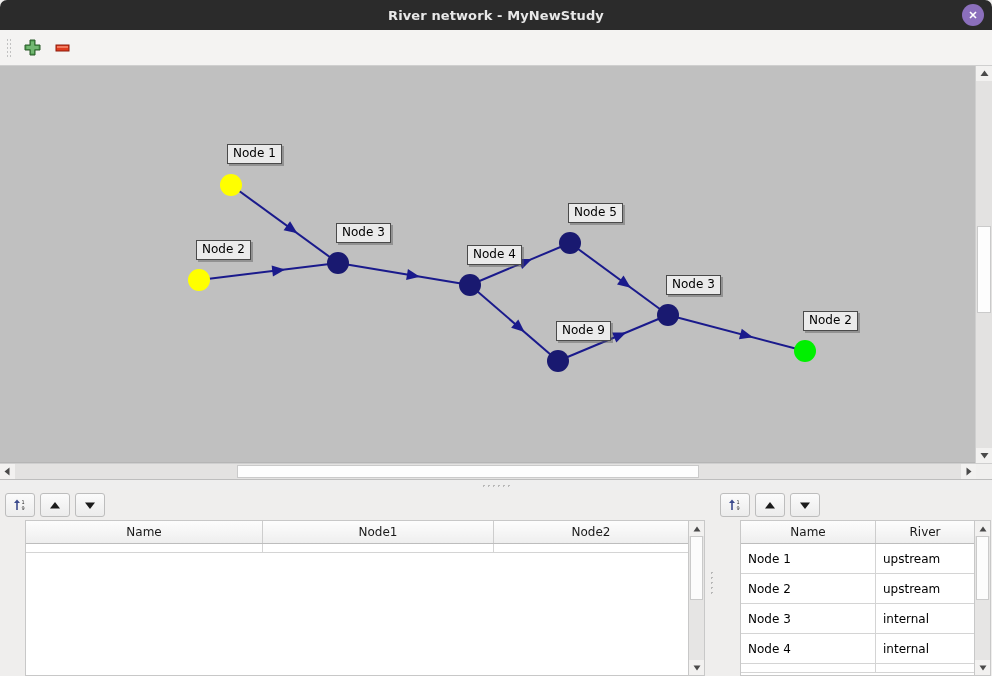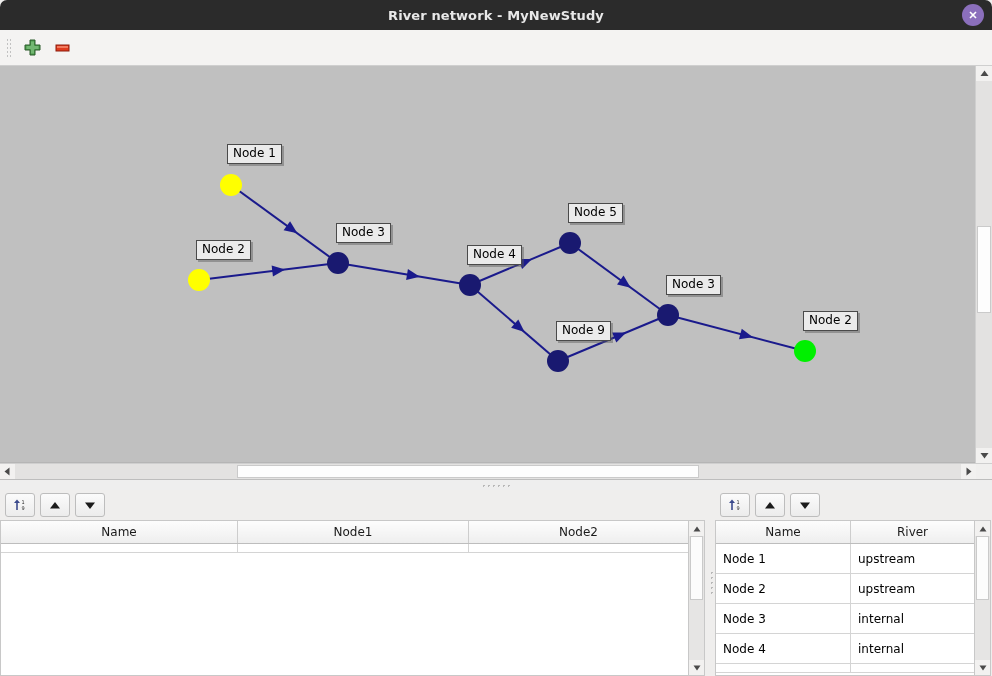--- a/index.html
+++ b/index.html
@@ -227,20 +227,21 @@
     align-items: center;
     justify-content: center;
     cursor: pointer;
   }
 
   .table-area {
     flex: 1 1 auto;
     display: flex;
     min-height: 0;
     margin: 0 1px 0 0;
+    padding-left: 25px;
   }
   .table-scrollwrap {
     flex: 1 1 auto;
     display: flex;
     flex-direction: column;
     min-width: 0;
     background: #ffffff;
     border: 1px solid #c8c8c8;
     overflow: hidden;
   }

